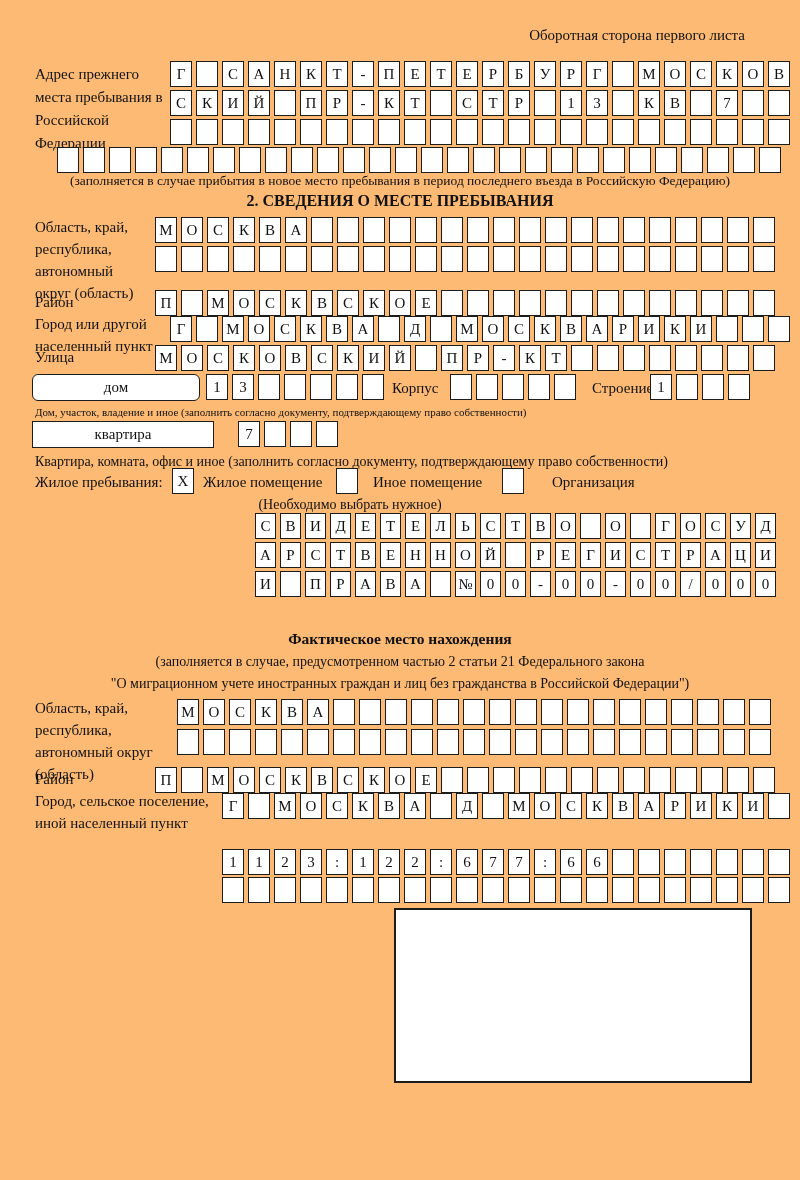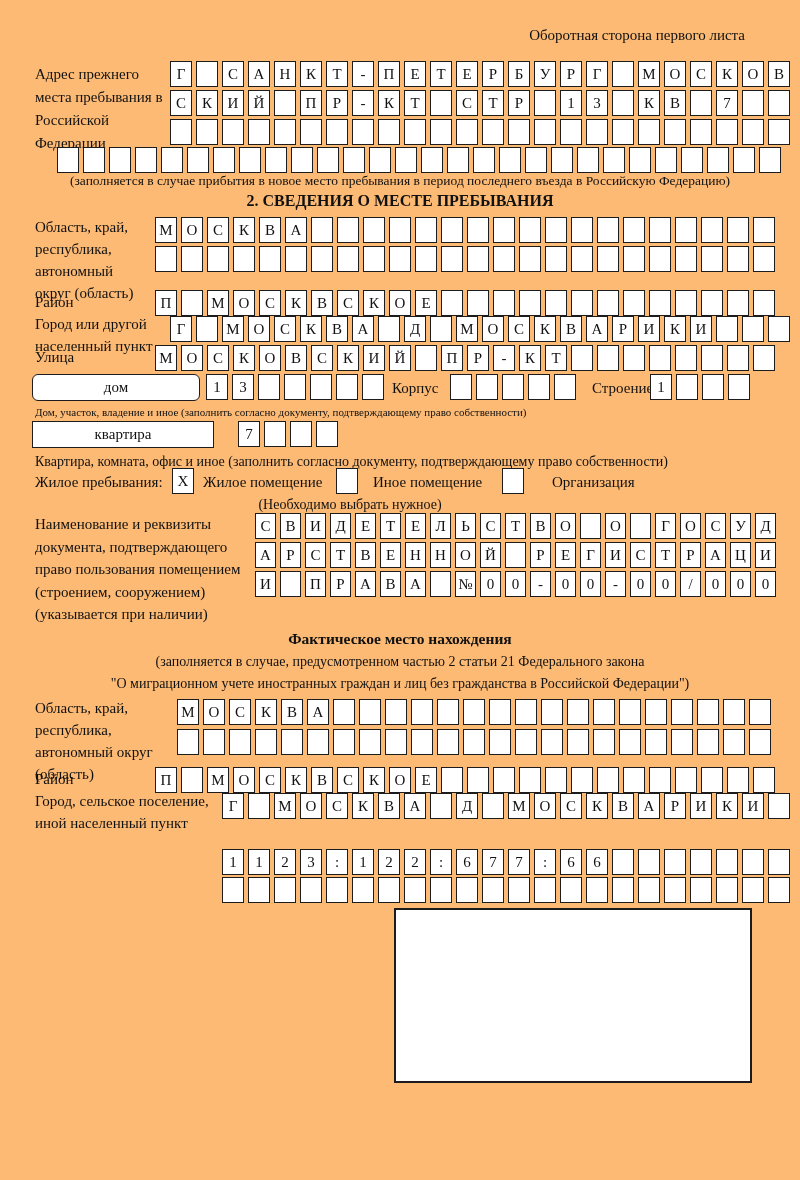--- a/index.html
+++ b/index.html
@@ -323,21 +323,20 @@
 
   <div class="abs label" style="top:471px;left:35px;">Жилое пребывания:</div>
   <div class="abs cbox" style="top:468px;left:172px;">X</div>
   <div class="abs label" style="top:471px;left:203px;">Жилое помещение</div>
   <div class="abs cbox" style="top:468px;left:336px;"></div>
   <div class="abs label" style="top:471px;left:373px;">Иное помещение</div>
   <div class="abs cbox" style="top:468px;left:502px;"></div>
   <div class="abs label" style="top:471px;left:552px;">Организация</div>
   <div class="abs note" style="top:496px;left:170px;width:360px;text-align:center;font-size:14px;">(Необходимо выбрать нужное)</div>
 
-  <div class="abs label" style="top:513px;left:35px;width:218px;line-height:22.5px;">Наименование и реквизиты документа, подтверждающего право пользования помещением (строением, сооружением) (указывается при наличии)</div>
   <div class="row sm" style="top:513px;left:255px;">
       <span class="cbox">С</span>
       <span class="cbox">В</span>
       <span class="cbox">И</span>
       <span class="cbox">Д</span>
       <span class="cbox">Е</span>
       <span class="cbox">Т</span>
       <span class="cbox">Е</span>
       <span class="cbox">Л</span>
       <span class="cbox">Ь</span>

